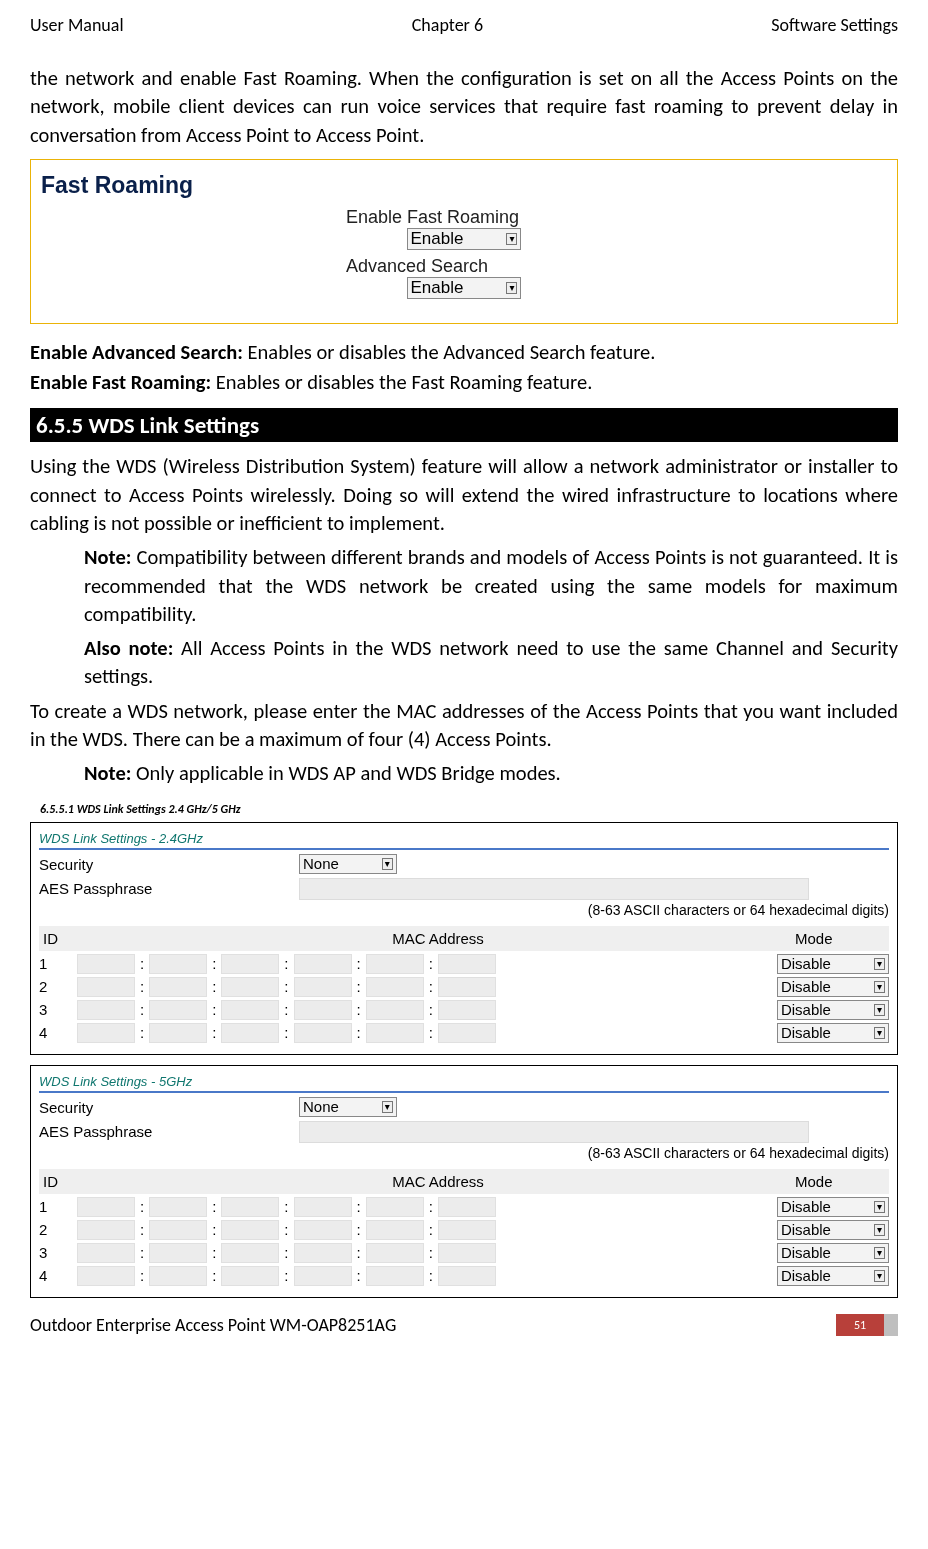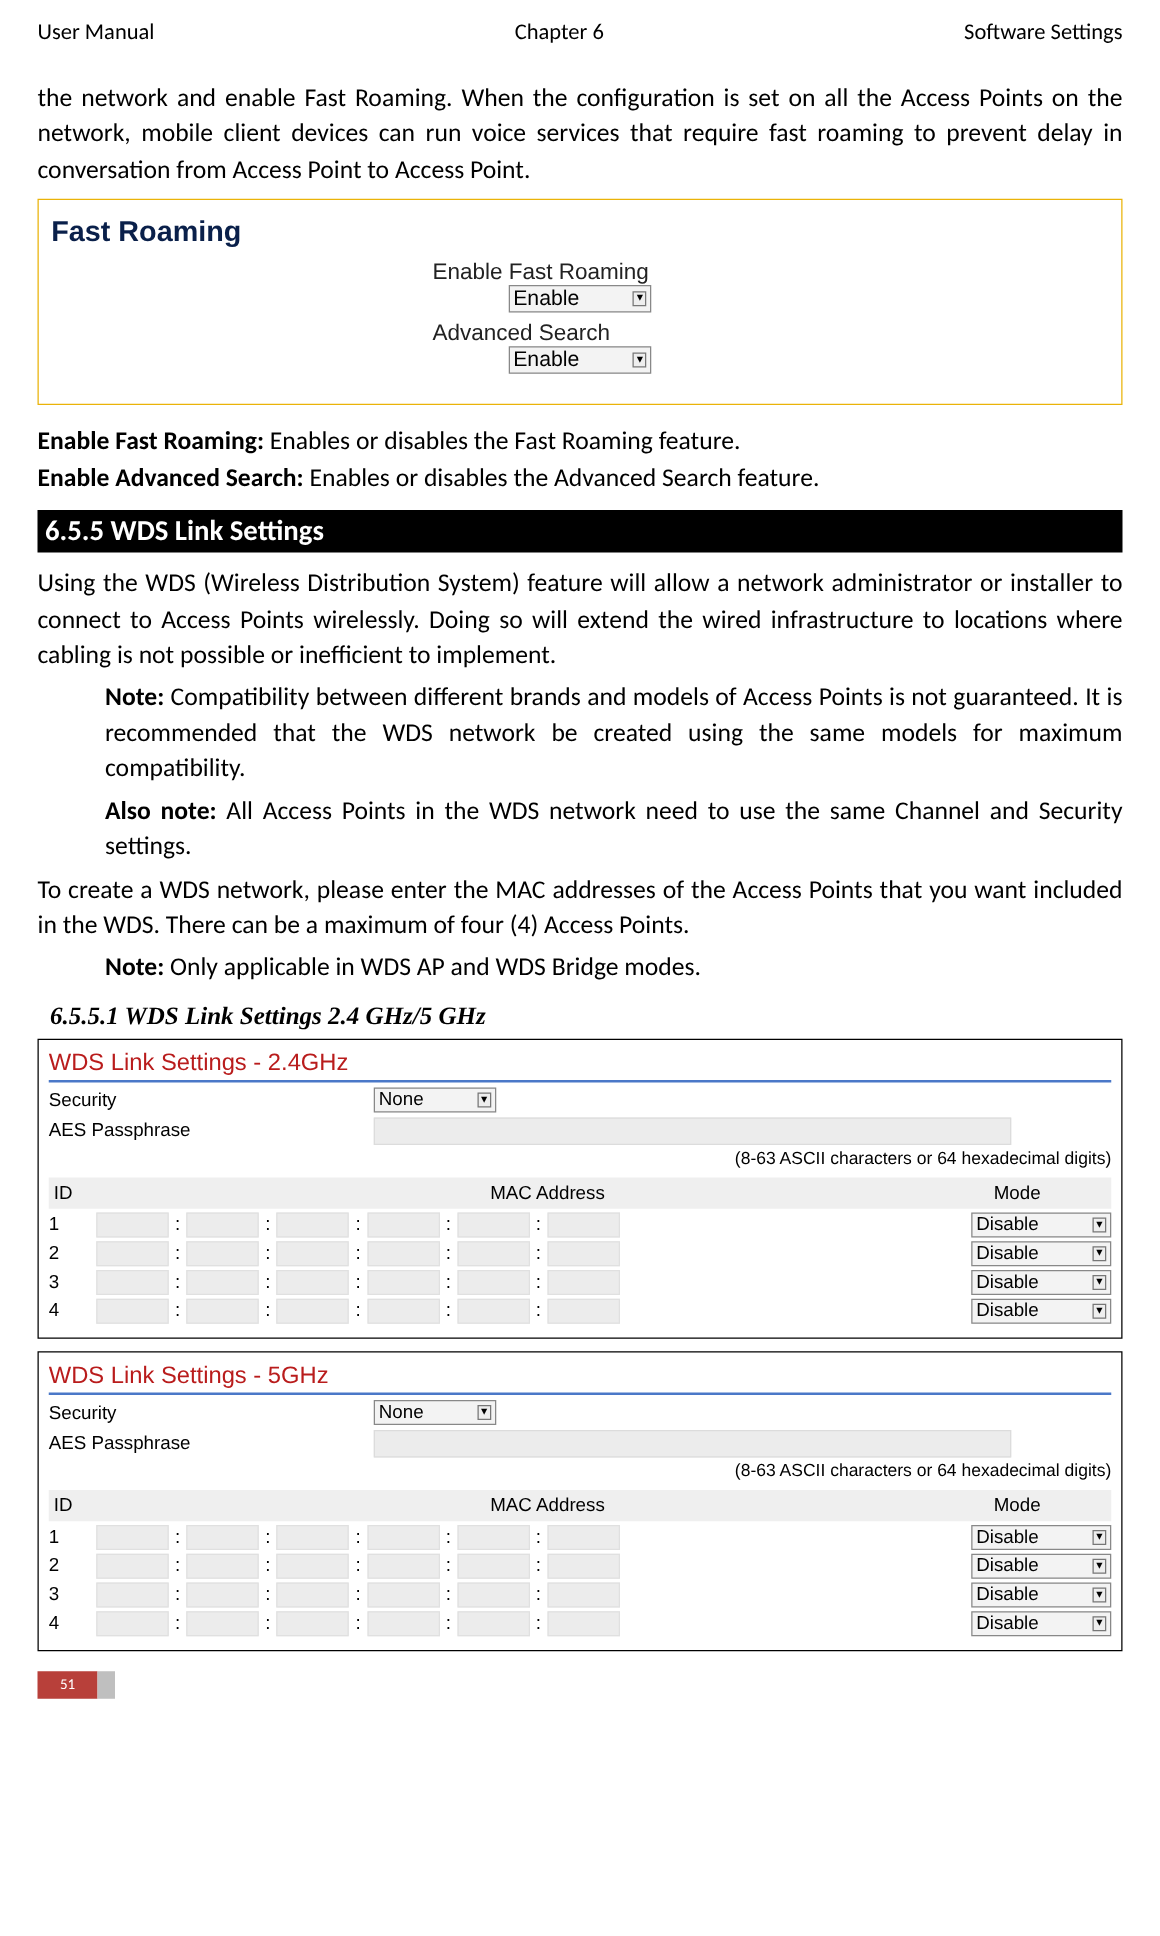--- a/index.html
+++ b/index.html
@@ -80,39 +80,39 @@
   
   .section-bar {
     background: #000;
     color: #fff;
     font-size: 23px;
     font-weight: bold;
     padding: 3px 6px;
     margin: 12px 0 10px 0;
   }
   .sub-heading {
-    font-size: 20px;
+    font-size: 12px;
     font-weight: bold;
     font-style: italic;
     margin: 14px 0 6px 10px;
-    font-family: Liberation Serif, serif;
   }
 
   
   .wds-panel {
     border: 1px solid #000;
     margin: 6px 0 10px 0;
     padding: 6px 8px 8px 8px;
     font-family: Arial, sans-serif;
     font-size: 15px;
   }
   .wds-title {
-    font-size: 19px;
-    color: #b91c1c;
+    font-size: 13px;
+    color: #0f766e;
     margin: 2px 0 2px 0;
+    font-style: italic;
   }
   .wds-rule {
     border: none;
     border-top: 2px solid #4a78c8;
     margin: 2px 0 4px 0;
   }
   .wds-row {
     display: flex;
     align-items: flex-start;
     margin: 4px 0;
@@ -209,24 +209,24 @@
     <div class="field-row">
       <span class="field-label">Advanced Search</span>
       <span class="fake-select">
         <span>Enable</span>
         <span class="caret">▾</span>
       </span>
     </div>
   </div>
 
   <p class="body-text tight">
-    <b>Enable Fast Roaming:</b><span> Enables or disables the Fast Roaming feature.</span>
+    <b>Enable Advanced Search:</b><span> Enables or disables the Advanced Search feature.</span>
   </p>
   <p class="body-text tight">
-    <b>Enable Advanced Search:</b><span> Enables or disables the Advanced Search feature.</span>
+    <b>Enable Fast Roaming:</b><span> Enables or disables the Fast Roaming feature.</span>
   </p>
 
   <div class="section-bar">6.5.5 WDS Link Settings</div>
 
   <p class="body-text">Using the WDS (Wireless Distribution System) feature will allow a network administrator or installer to connect to Access Points wirelessly. Doing so will extend the wired infrastructure to locations where cabling is not possible or inefficient to implement.</p>
 
   <p class="body-text indented">
     <b>Note:</b><span> Compatibility between different brands and models of Access Points is not guaranteed. It is recommended that the WDS network be created using the same models for maximum compatibility.</span>
   </p>
   <p class="body-text indented">
@@ -447,17 +447,18 @@
           </span>
           <span class="mode-cell"><span class="fake-select small">
               <span>Disable</span>
               <span class="caret">▾</span>
             </span></span>
         </div>
       </div>
   </div>
 
   <div class="footer-row">
+    <span class="footer-left">Outdoor Enterprise Access Point WM-OAP8251AG</span>
     <span class="page-num">51</span>
     <span class="footer-grey"></span>
   </div>
 
 </div>
 
 </body></html>

